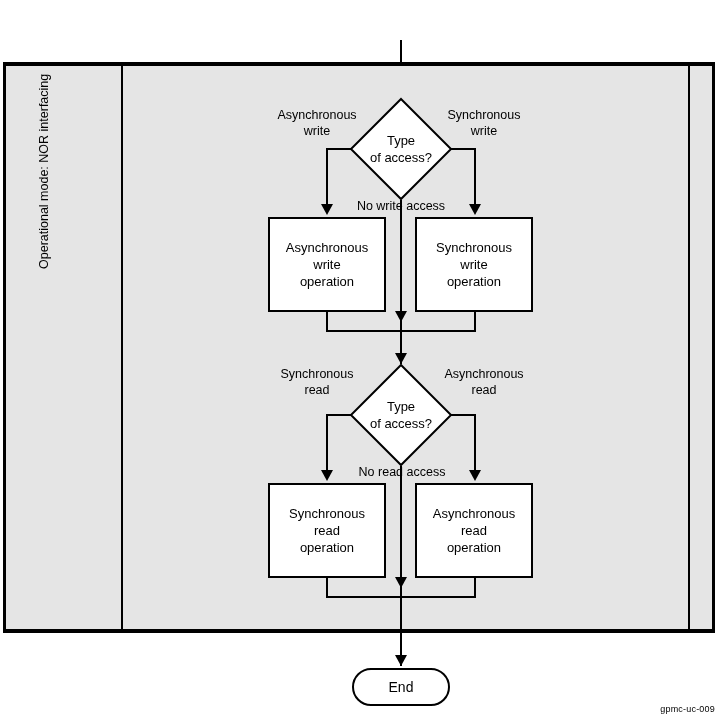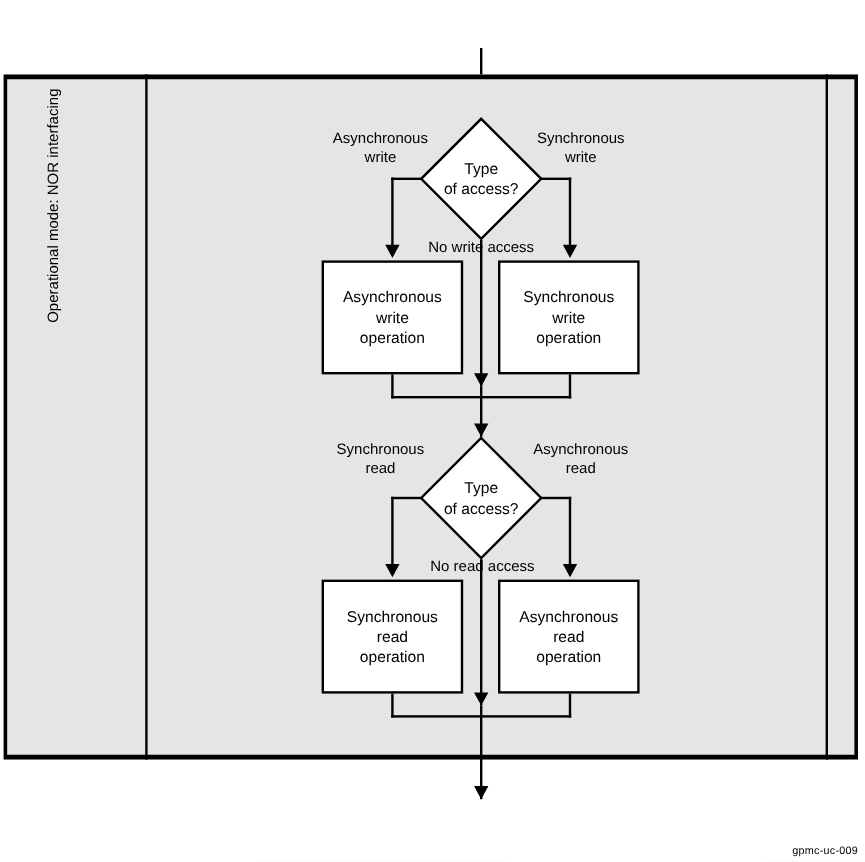--- a/index.html
+++ b/index.html
@@ -235,16 +235,19 @@
   </div>
 
   <div class="ln ln-v" style="left:326px; top:578px; height:20px;"></div>
   <div class="ln ln-v" style="left:474px; top:578px; height:20px;"></div>
   <div class="ln ln-h" style="left:326px; top:596px; width:150px;"></div>
   <div class="arrow-d" style="left:395px; top:577px;"></div>
 
   <div class="ln ln-v" style="left:400px; top:588px; height:78px;"></div>
   <div class="arrow-d" style="left:395px; top:655px;"></div>
 
+  <div class="terminator" style="left:352px; top:668px; width:98px; height:38px;">
+    <span>End</span>
+  </div>
 
   <div class="watermark">gpmc-uc-009</div>
 
 </div>
 
 </body></html>

